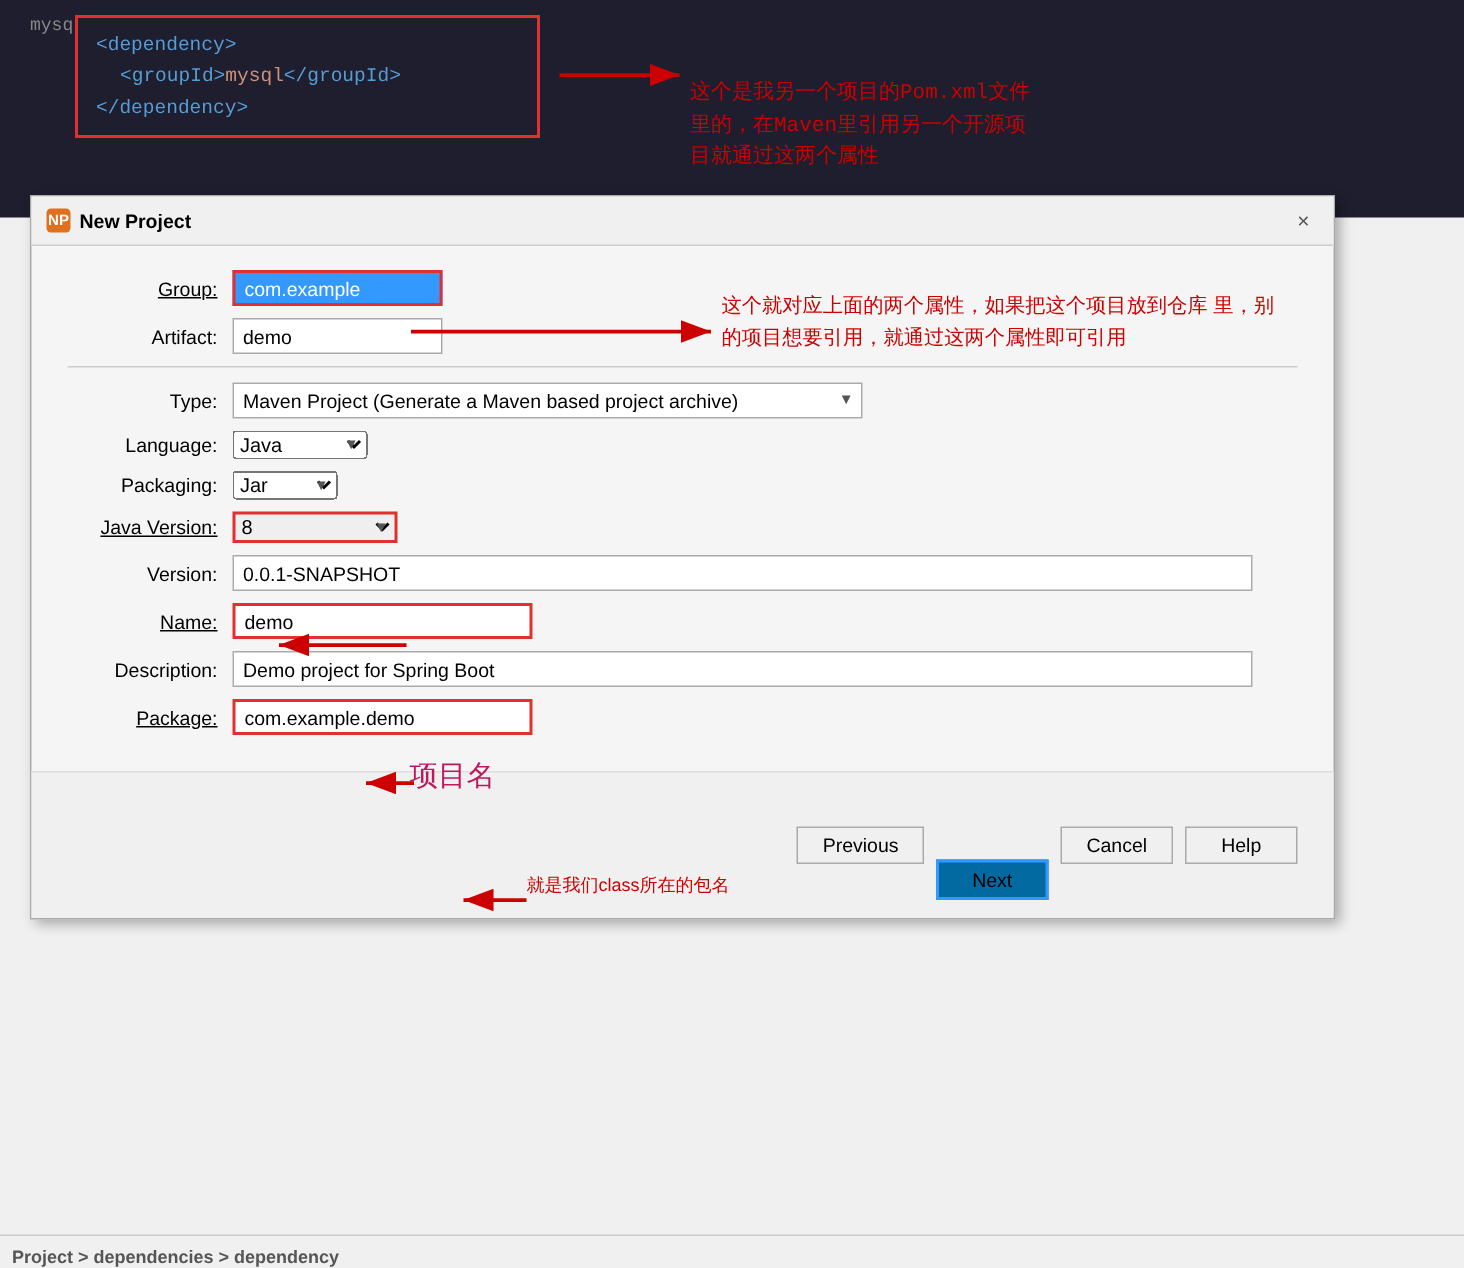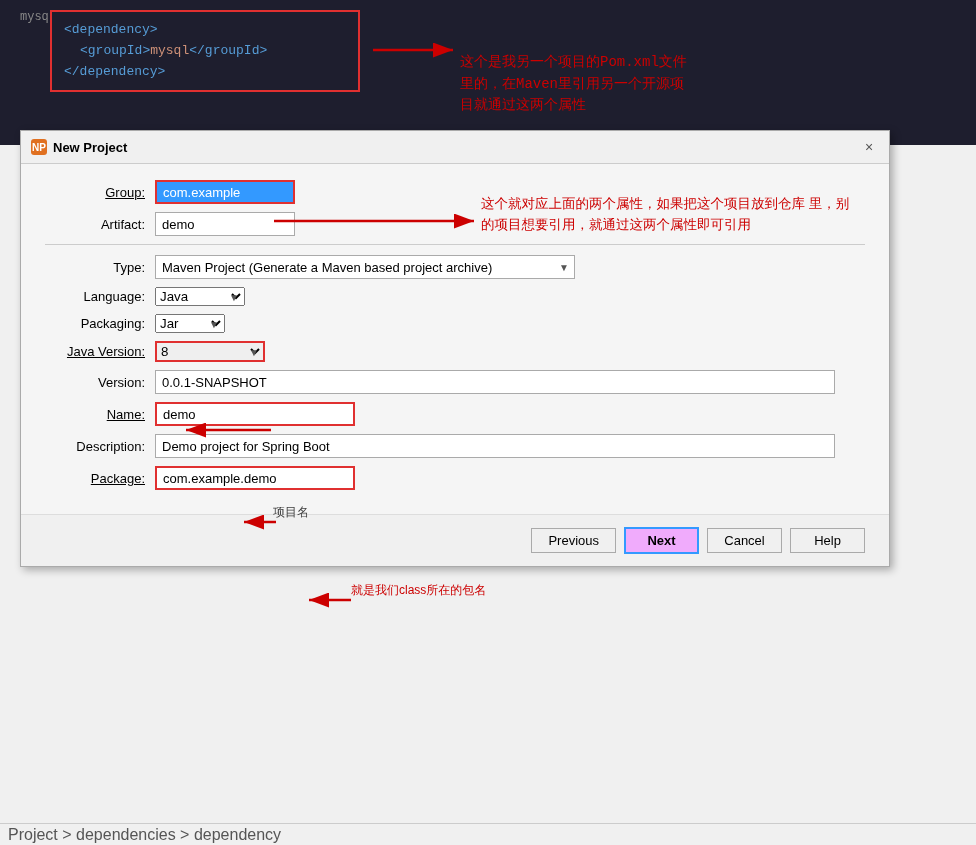--- a/index.html
+++ b/index.html
@@ -198,46 +198,48 @@
       padding: 4px 16px;
       border: 1px solid #aaa;
       background: #f0f0f0;
       font-size: 13px;
       cursor: pointer;
       min-width: 75px;
       text-align: center;
     }
 
     .btn-primary {
-      background: #f0abfc;
+      background: #0369a1;
       border: 2px solid #3399ff;
       color: #000;
-      font-weight: bold;
+      font-weight: normal;
+      margin-top: 46px;
     }
 
     
     .divider {
       border: none;
       border-top: 1px solid #ccc;
       margin: 4px 0 10px 0;
     }
 
     
     .status-bar {
       position: absolute;
       bottom: 0; left: 0;
       width: 976px;
       height: 22px;
       background: #f0f0f0;
       border-top: 1px solid #ccc;
       display: flex;
-      align-items: center;
+      align-items: flex-end;
       padding: 0 8px;
-      font-size: 16px;
+      font-size: 12px;
       color: #555;
+      font-weight: bold;
     }
 
     .annot-right-1 {
       position: absolute;
       top: 52px;
       left: 460px;
       width: 390px;
       font-size: 14px;
       color: #cc0000;
       line-height: 1.55;
@@ -402,21 +404,21 @@
 
     <svg class="arrow-svg" style="top:254px; left:155px; width:110px; height:24px;">
       <defs>
         <marker id="arrowhead3" markerWidth="8" markerHeight="6" refX="8" refY="3" orient="auto">
           <polygon points="0 0, 8 3, 0 6" fill="#cc0000"></polygon>
         </marker>
       </defs>
       <line x1="95" y1="12" x2="10" y2="12" stroke="#cc0000" stroke-width="2.5" marker-end="url(#arrowhead3)"></line>
     </svg>
 
-    <div style="position:absolute; top:340px; left:252px; color:#404040; font-size:12px;text-align:center;">项目名</div>
+    <div style="position:absolute; top:340px; left:252px; color:#be185d; font-size:19px;text-align:center;">项目名</div>
 
     <svg class="arrow-svg" style="top:346px; left:215px; width:50px; height:24px;">
       <defs>
         <marker id="arrowhead4" markerWidth="8" markerHeight="6" refX="8" refY="3" orient="auto">
           <polygon points="0 0, 8 3, 0 6" fill="#cc0000"></polygon>
         </marker>
       </defs>
       <line x1="40" y1="12" x2="8" y2="12" stroke="#cc0000" stroke-width="2.5" marker-end="url(#arrowhead4)"></line>
     </svg>
 

